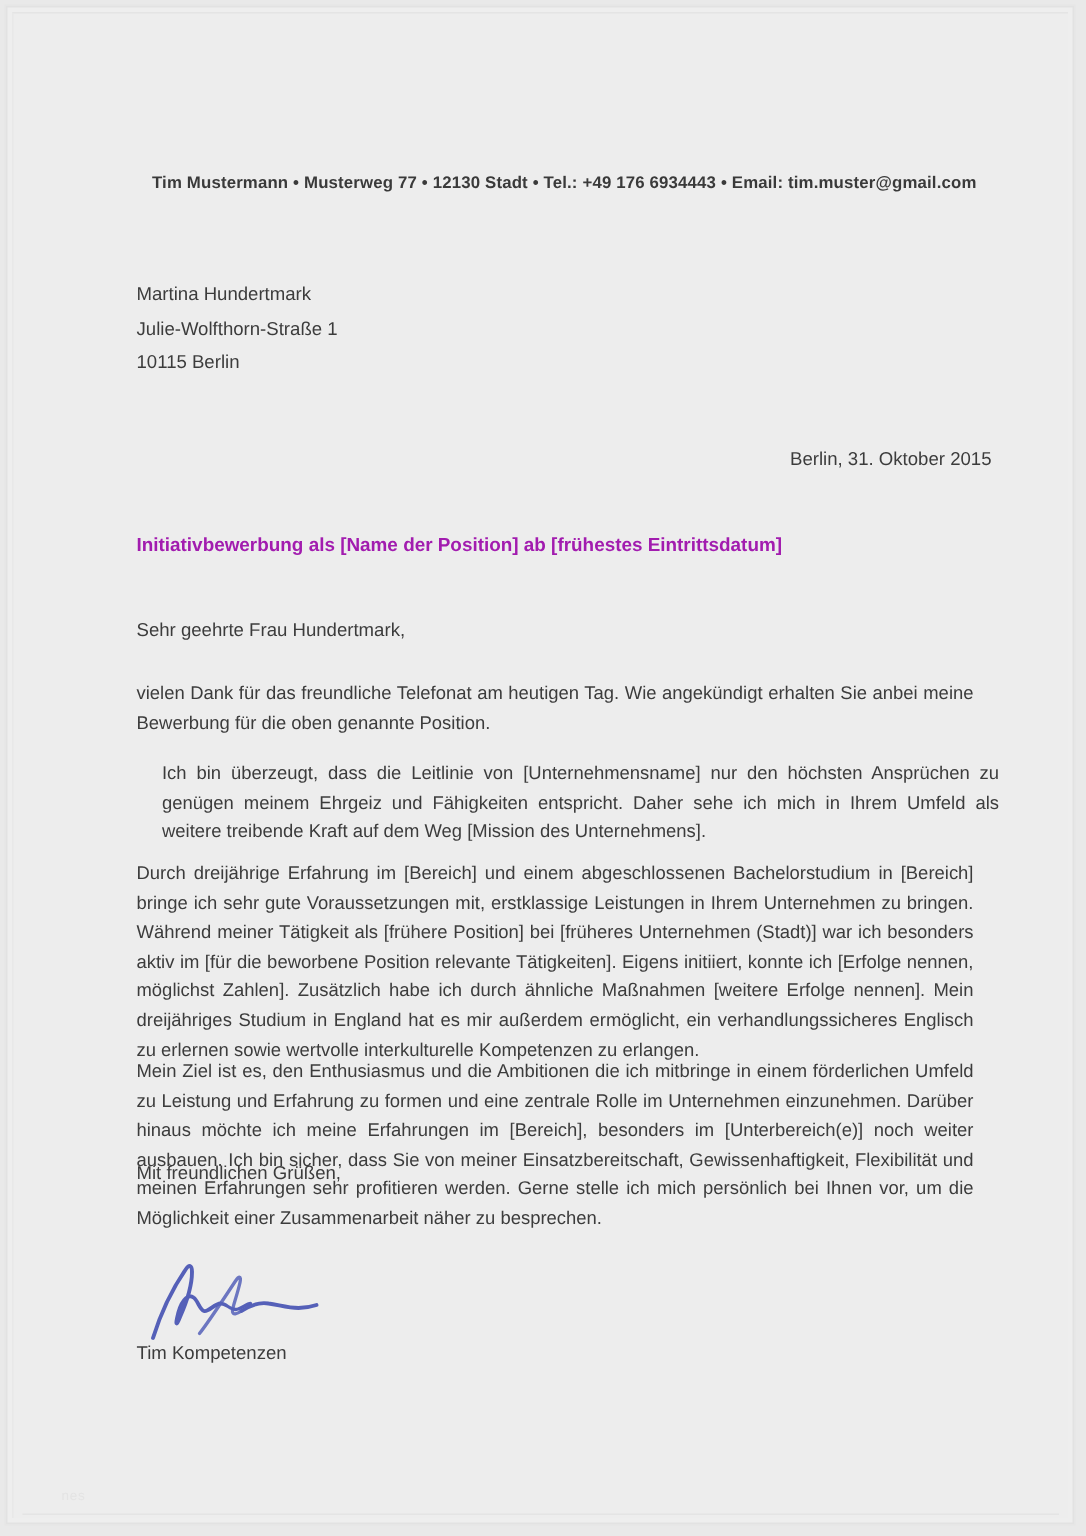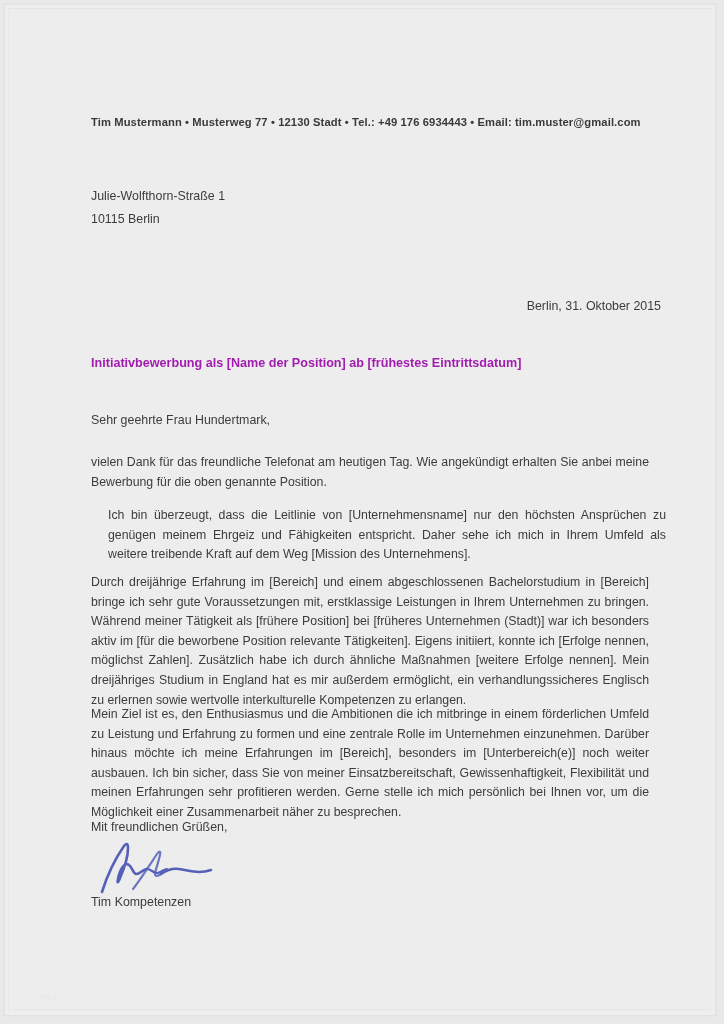--- a/index.html
+++ b/index.html
@@ -45,21 +45,21 @@
     width: 560px;
     color: #3b3b3b;
   }
 
   
   .sender-line {
     position: absolute;
     top: 107px;
     left: 0;
     width: 560px;
-    text-align: left;
+    text-align: right;
     font-size: 11.2px;
     font-weight: 700;
     color: #3a3a3a;
     letter-spacing: 0.01em;
     white-space: nowrap;
   }
 
   
   .recipient {
     position: absolute;
@@ -115,21 +115,21 @@
     text-justify: inter-word;
   }
   .para-1 { top: 444px; }
   .para-2 { top: 497px; margin-left: 17px; }
   .para-3 { top: 564px; }
   .para-4 { top: 696px; }
 
   
   .closing {
     position: absolute;
-    top: 811px;
+    top: 766px;
     left: 0;
     font-size: 12.4px;
     color: #3c3c3c;
   }
 
   .signature-wrap {
     position: absolute;
     top: 826px;
     left: 2px;
     width: 180px;
@@ -175,20 +175,21 @@
 <body>
 
 <div class="page-sheet">
   <div class="page-inner">
 
     <div class="content">
 
       <div class="sender-line">Tim Mustermann • Musterweg 77 • 12130 Stadt • Tel.: +49 176 6934443 • Email: tim.muster@gmail.com</div>
 
       <div class="recipient">
+        <div>Martina Hundertmark</div>
         <div>Julie-Wolfthorn-Straße 1</div>
         <div>10115 Berlin</div>
       </div>
 
       <div class="date-line">Berlin, 31. Oktober 2015</div>
 
       <div class="subject-line">Initiativbewerbung als [Name der Position] ab [frühestes Eintrittsdatum]</div>
 
       <div class="salutation">Sehr geehrte Frau Hundertmark,</div>
 

